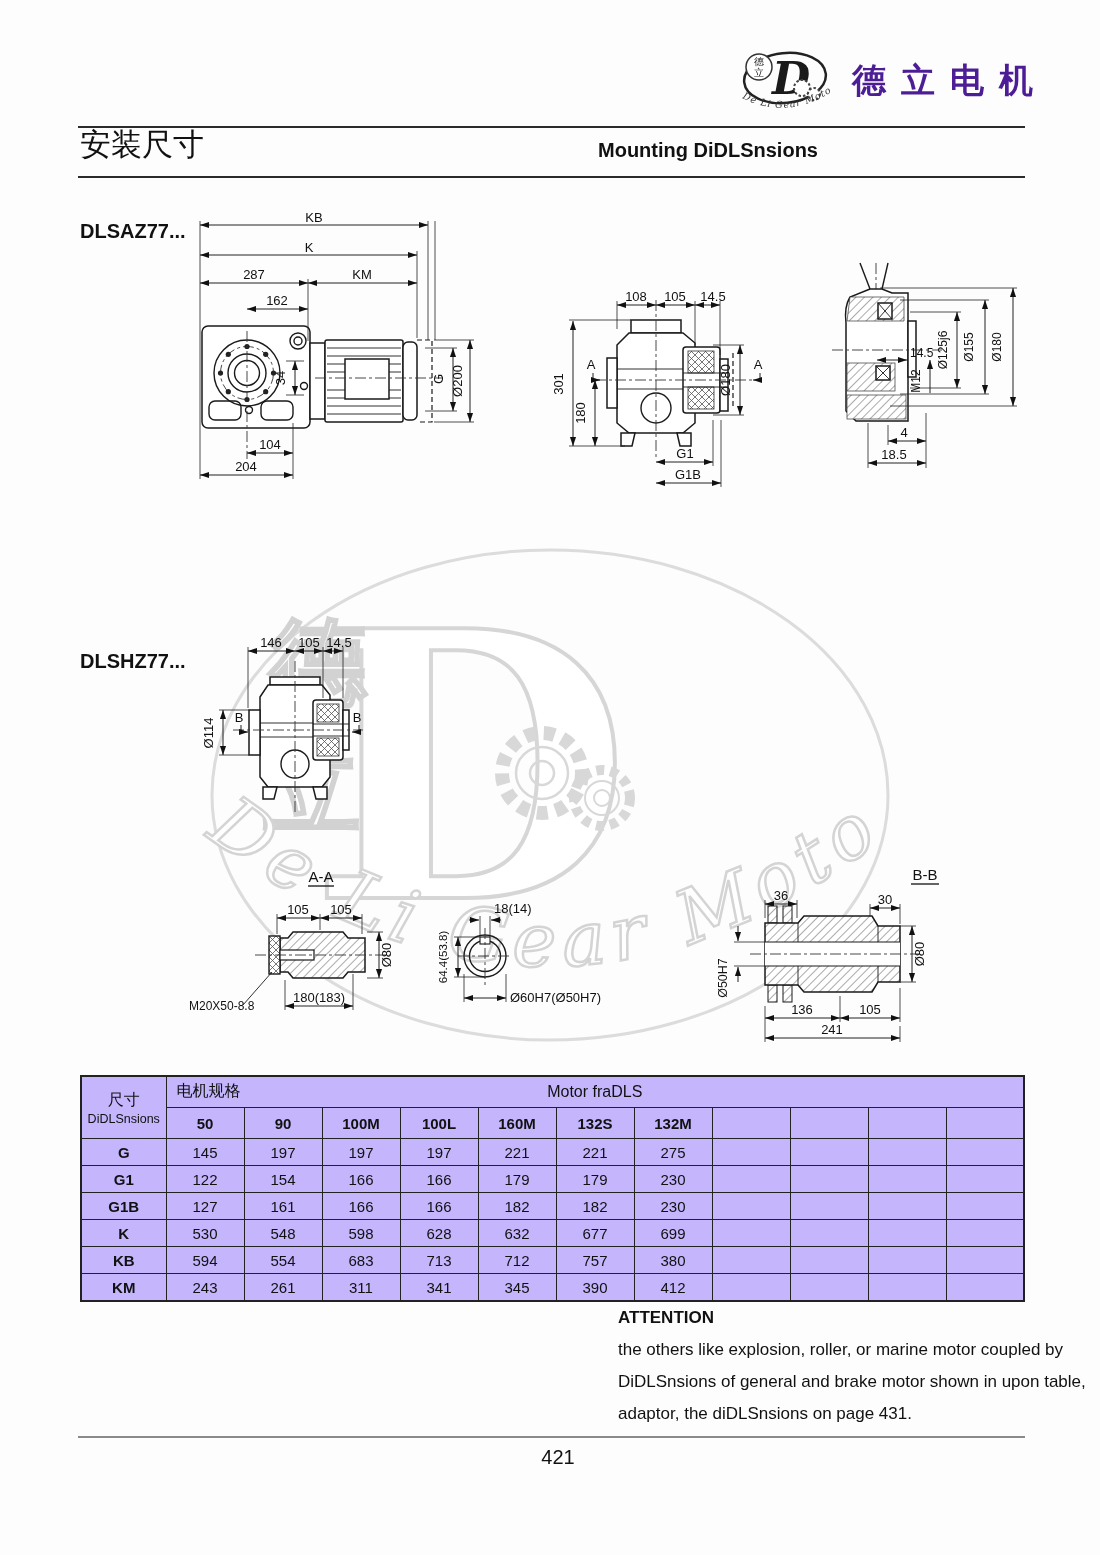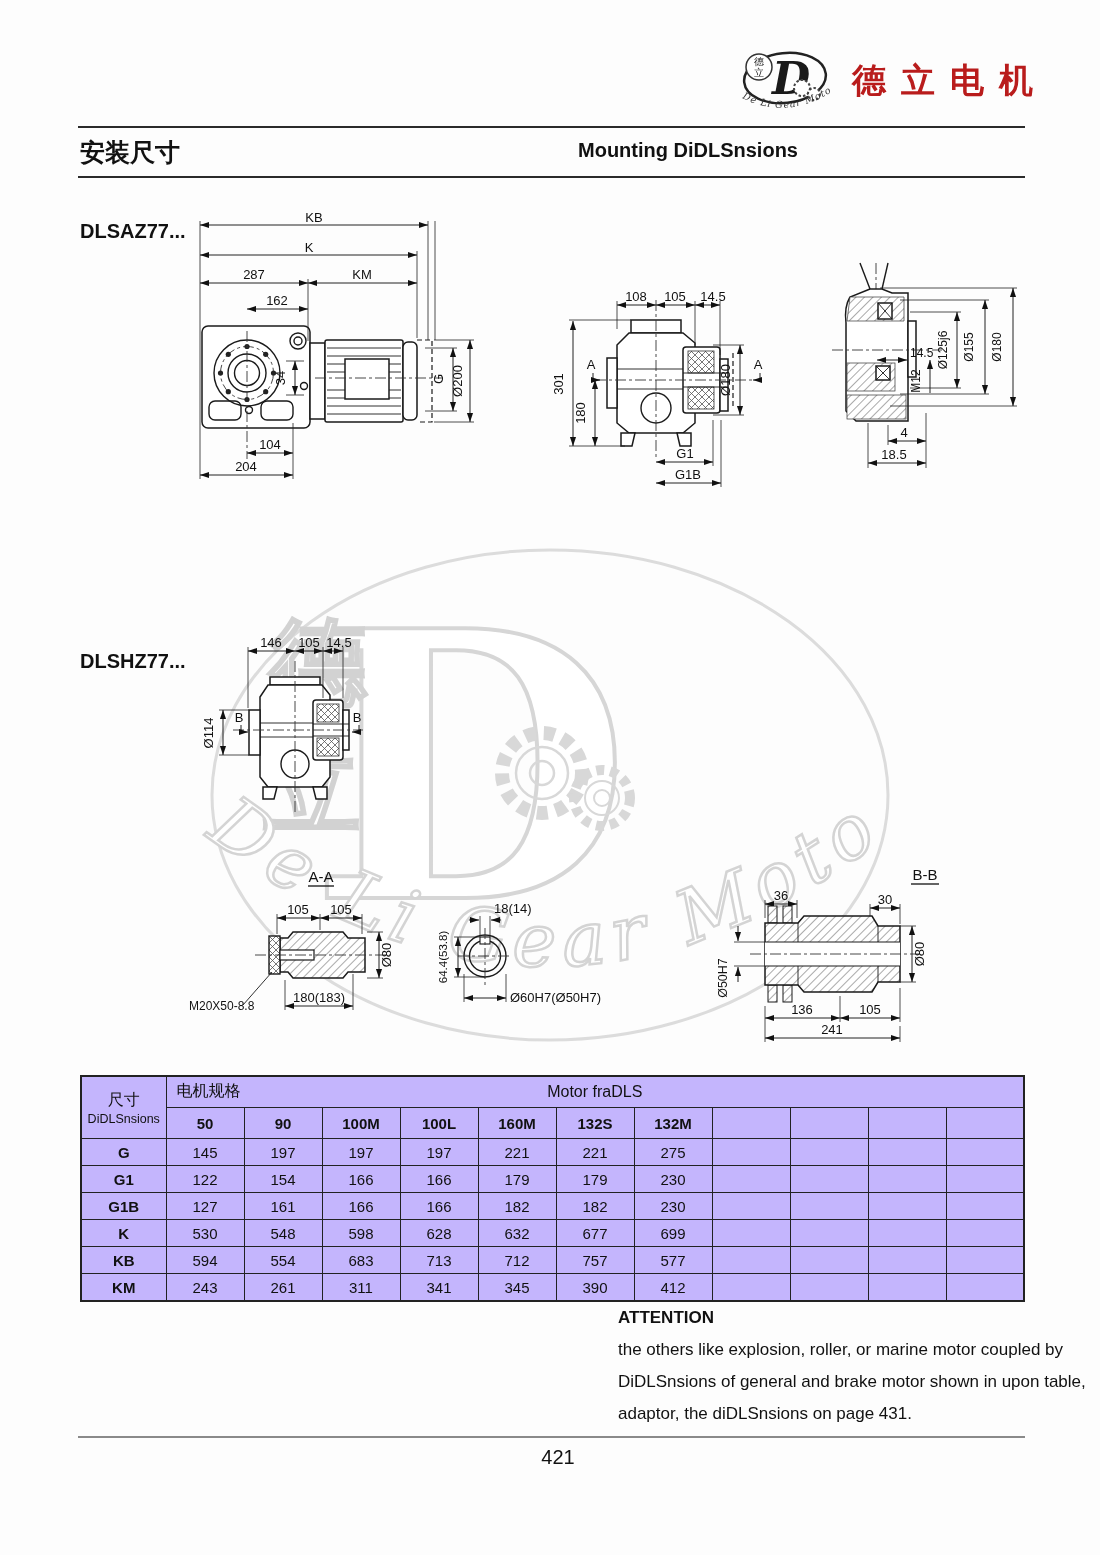--- a/index.html
+++ b/index.html
@@ -2,23 +2,23 @@
 <html><head>
 <meta charset="utf-8">
 <style>
   html,body{margin:0;padding:0;background:#e9e9e9;}
   .page{position:relative;width:1100px;height:1555px;background:#fdfdfd;margin:0 auto;overflow:hidden;
         font-family:"Liberation Sans",sans-serif;color:#111;}
   .draw{position:absolute;z-index:1;overflow:visible;}
   .wm{position:absolute;z-index:0;}
   .rule{position:absolute;left:78px;width:947px;height:2px;background:#2b2b2b;z-index:2;}
   .brand{position:absolute;left:852px;top:58px;font-family:"DejaVu Serif",serif;font-weight:bold;
-         font-size:34px;letter-spacing:15px;color:#b91c1c;z-index:2;white-space:nowrap;}
-  .title-zh{position:absolute;left:80px;top:136px;font-size:25px;font-weight:bold;z-index:2;}
-  .title-en{position:absolute;left:578px;top:139px;font-size:20px;font-weight:bold;z-index:2;}
+         font-size:34px;letter-spacing:15px;color:#4c1d95;z-index:2;white-space:nowrap;}
+  .title-zh{position:absolute;left:80px;top:124px;font-size:31px;font-weight:normal;z-index:2;}
+  .title-en{position:absolute;left:598px;top:139px;font-size:20px;font-weight:bold;z-index:2;}
   .seclabel{position:absolute;font-size:20px;font-weight:bold;z-index:2;}
   
   .ol{fill:#fff;stroke:#1a1a1a;stroke-width:1.5;}
   .oln{fill:none;stroke:#1a1a1a;stroke-width:1.4;}
   .thin{fill:none;stroke:#1a1a1a;stroke-width:0.9;}
   .dl{stroke:#222;stroke-width:1;fill:none;}
   .ext{stroke:#222;stroke-width:0.8;fill:none;}
   .cl{stroke:#333;stroke-width:0.9;stroke-dasharray:11 3 3 3;fill:none;}
   .dsh{stroke:#1a1a1a;stroke-width:1.2;stroke-dasharray:5 3;fill:none;}
   .dm{font-family:"Liberation Sans",sans-serif;font-size:13px;fill:#111;}
@@ -500,21 +500,21 @@
           <td></td>
         </tr>
         <tr>
           <td class="rowlabel">KB</td>
           <td>594</td>
           <td>554</td>
           <td>683</td>
           <td>713</td>
           <td>712</td>
           <td>757</td>
-          <td>577</td>
+          <td>380</td>
           <td></td>
           <td></td>
           <td></td>
           <td></td>
         </tr>
         <tr>
           <td class="rowlabel">KM</td>
           <td>243</td>
           <td>261</td>
           <td>311</td>

